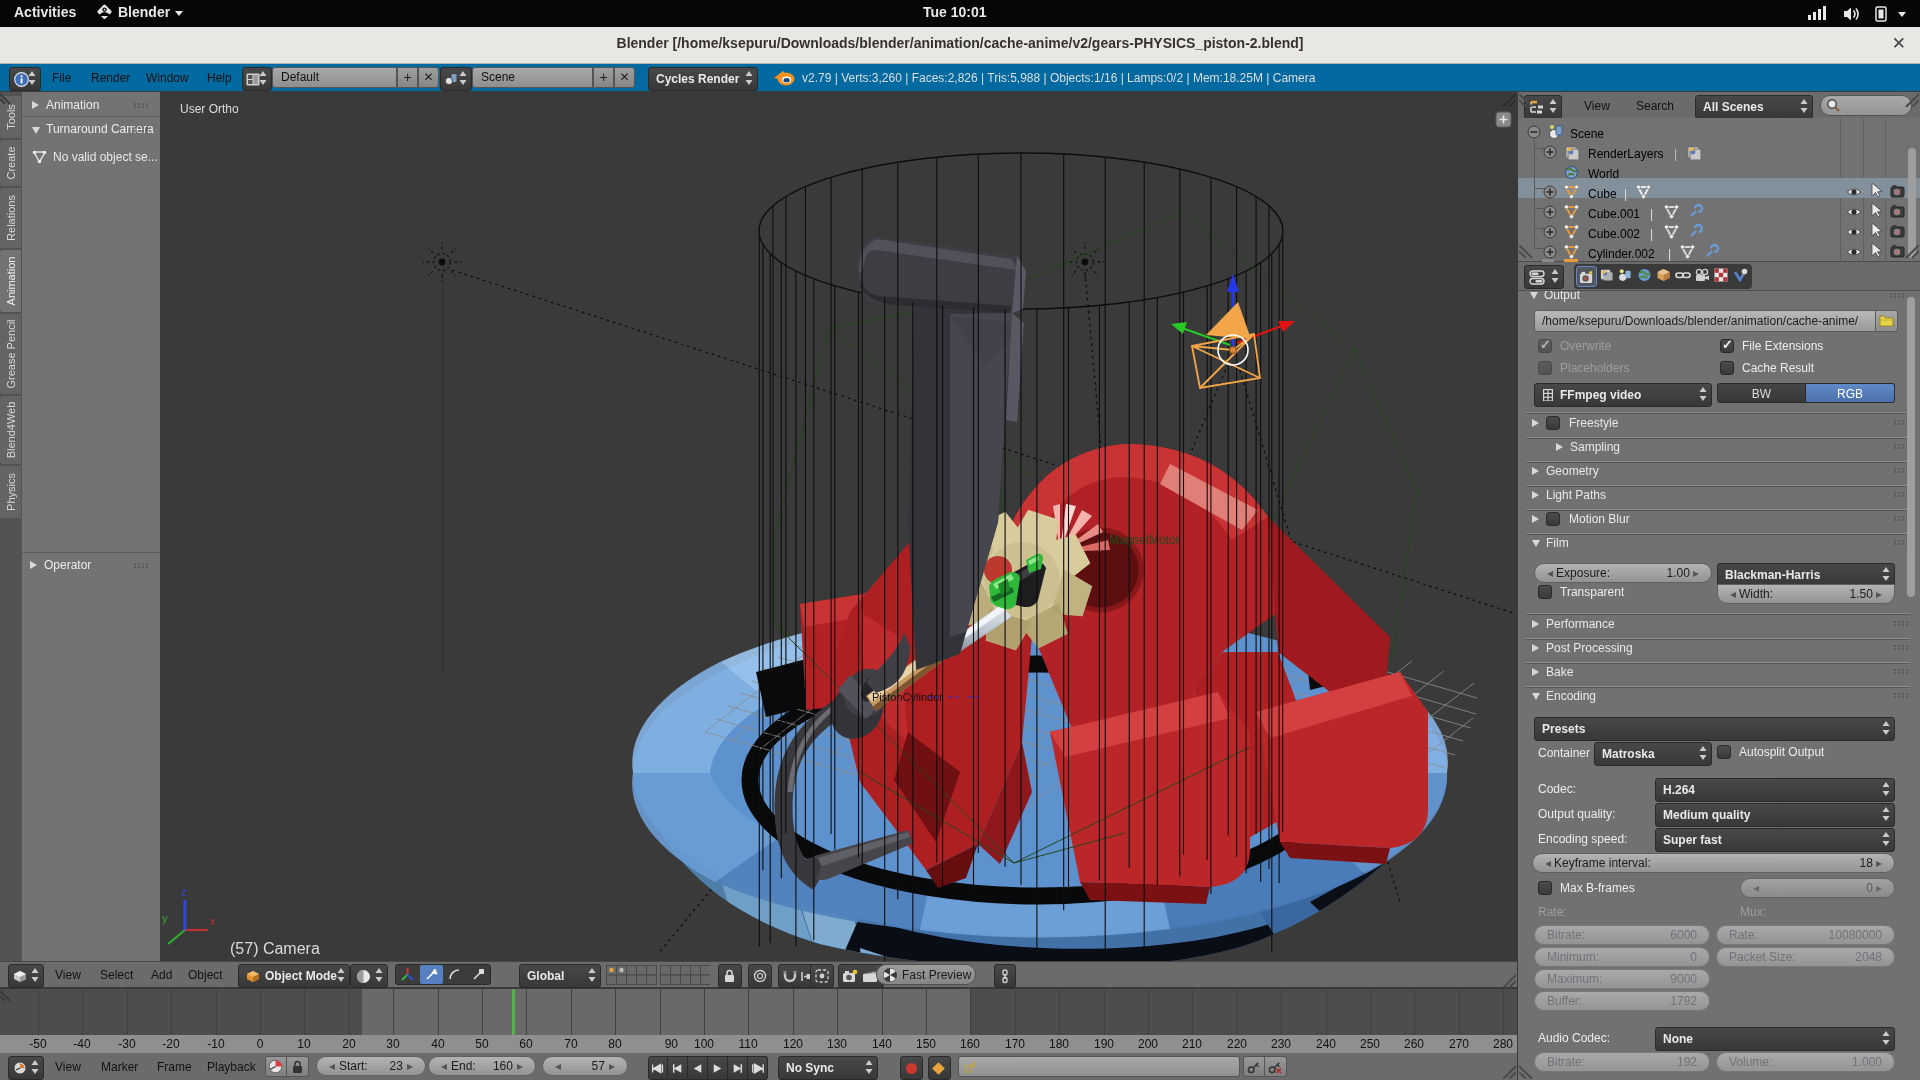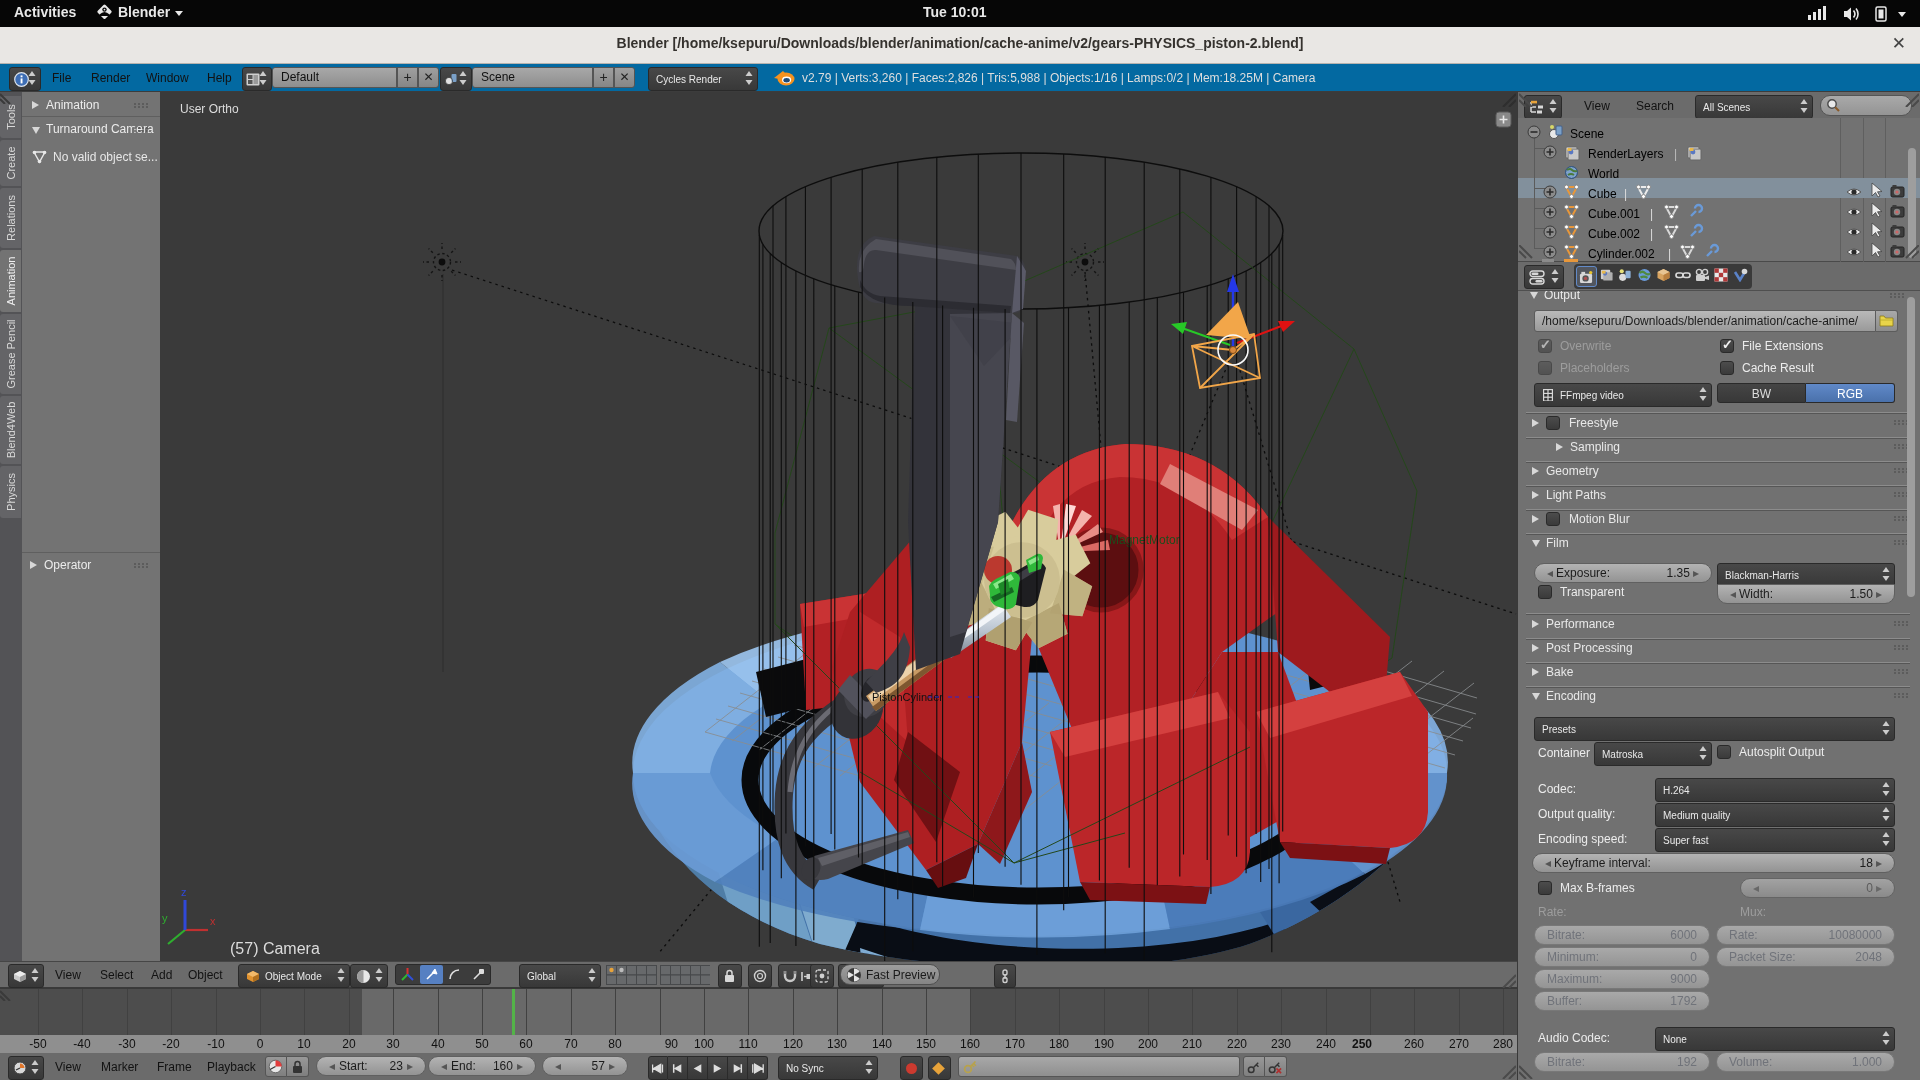--- a/index.html
+++ b/index.html
@@ -24,21 +24,21 @@
 #outlhead { left:1518px; top:92px; width:402px; height:26px; background:#6b6b6b; }
 #outliner { left:1518px; top:118px; width:402px; height:144px; background:#727272;
   border-bottom:1px solid #4a4a4a; }
 #propshead { left:1518px; top:262px; width:402px; height:29px; background:#6b6b6b;
   border-bottom:1px solid #4f4f4f; }
 #props { left:1518px; top:291px; width:402px; height:789px; background:#717171;
   color:#ececec; font-size:12px; overflow:hidden; }
 .row { position:absolute; display:flex; align-items:center; }
 .dd { background:linear-gradient(#484848,#383838); border:1px solid #2a2a2a;
   border-radius:3px; color:#e9e9e9; display:flex; align-items:center;
-  padding:0 7px; height:24px; font-size:10px; position:relative; }
+  padding:0 7px; height:24px; font-size:12px; position:relative;font-weight:bold; }
 .dd .ar { position:absolute; right:4px; top:3px; width:8px; height:14px; }
 .num { background:linear-gradient(#b3b3b3,#939393); border:1px solid #606060;
   border-radius:10px; color:#1c1c1c; display:flex; align-items:center;
   height:20px; font-size:12px; padding:0 12px; position:relative; }
 .num .lab { flex:1; }
 .num .val { text-align:right; }
 .num.dis { background:linear-gradient(#a9a9a9,#949494); border-color:#787878; color:#62656a; }
 .num.dis .lab, .num.dis .val { color:#70737a; }
 .chk { width:14px; height:14px; background:linear-gradient(#4c4c4c,#3a3a3a);
   border:1px solid #2a2a2a; border-radius:3px; display:inline-block; position:relative; }
@@ -588,21 +588,21 @@
         <rect x="3" y="2" width="4" height="2.5" fill="#d8d8d8"></rect>
         <circle cx="13" cy="3" r="2.3" fill="#e8c52f"></circle>
       </svg>
     <svg width="17" height="14" viewBox="0 0 17 14" style="margin-left:3px;">
         <rect x="1" y="5" width="14" height="8" rx="1" fill="#d8d8d8"></rect>
         <path d="M1 5 L15 2 L15 5 Z" fill="#b8b8b8"></path>
         <path d="M2 4.6 L4 2.8 M5.5 4.2 L7.5 2.4 M9 3.8 L11 2 M12.5 3.4 L14.5 1.8" stroke="#555" stroke-width="1.2"></path>
       </svg>
   </div>
 
-  <div class="abs" style="left:840px; top:2px; width:100px; height:21px; background:linear-gradient(#9d9d9d,#858585); border:1px solid #4f4f4f; border-radius:10px; display:flex; align-items:center; color:#1b1b1b;">
+  <div class="abs" style="left:876px; top:2px; width:100px; height:21px; background:linear-gradient(#9d9d9d,#858585); border:1px solid #4f4f4f; border-radius:10px; display:flex; align-items:center; color:#1b1b1b;">
     <svg width="16" height="16" viewBox="0 0 16 16" style="margin:0 4px 0 5px;">
         <circle cx="8" cy="8" r="7" fill="#3a3a3a"></circle>
         <path d="M8 8 L8 1.5 A6.5 6.5 0 0 1 13.6 4.8 Z" fill="#e5e5e5"></path>
         <path d="M8 8 L2.4 4.8 A6.5 6.5 0 0 0 2.4 11.2 Z" fill="#e5e5e5"></path>
         <path d="M8 8 L13.6 11.2 A6.5 6.5 0 0 1 8 14.5 Z" fill="#e5e5e5"></path>
       </svg>
     Fast Preview
   </div>
   <div class="dd abs" style="left:994px; top:2px; width:22px; padding:0 5px;">
     <svg width="10" height="15" viewBox="0 0 10 15">
@@ -675,21 +675,21 @@
   <span class="abs" style="left:908px; top:2px; width:36px; text-align:center;">150</span>
   <span class="abs" style="left:952px; top:2px; width:36px; text-align:center;">160</span>
   <span class="abs" style="left:997px; top:2px; width:36px; text-align:center;">170</span>
   <span class="abs" style="left:1041px; top:2px; width:36px; text-align:center;">180</span>
   <span class="abs" style="left:1086px; top:2px; width:36px; text-align:center;">190</span>
   <span class="abs" style="left:1130px; top:2px; width:36px; text-align:center;">200</span>
   <span class="abs" style="left:1174px; top:2px; width:36px; text-align:center;">210</span>
   <span class="abs" style="left:1219px; top:2px; width:36px; text-align:center;">220</span>
   <span class="abs" style="left:1263px; top:2px; width:36px; text-align:center;">230</span>
   <span class="abs" style="left:1308px; top:2px; width:36px; text-align:center;">240</span>
-  <span class="abs" style="left:1352px; top:2px; width:36px; font-weight:bold;">250</span>
+  <span class="abs" style="left:1352px; top:2px; width:36px; text-align:center;">250</span>
   <span class="abs" style="left:1396px; top:2px; width:36px; text-align:center;">260</span>
   <span class="abs" style="left:1441px; top:2px; width:36px; text-align:center;">270</span>
   <span class="abs" style="left:1485px; top:2px; width:36px; text-align:center;">280</span>
 </div>
 <div id="tlheader" class="abs" style="color:#e5e5e5; font-size:12px;">
   <div class="dd abs" style="left:8px; top:3px; width:36px; padding:0 4px;">
     <svg width="14" height="14" viewBox="0 0 14 14">
         <circle cx="7" cy="7" r="6" fill="#d8d8d8"></circle>
         <circle cx="7" cy="7" r="6" fill="none" stroke="#444" stroke-width="1"></circle>
         <path d="M7 7 L7 2.5 A4.5 4.5 0 0 1 11.5 7 Z" fill="#e2762a"></path>
@@ -1183,21 +1183,21 @@
   <div class="grip" style="top:225px;"></div>
   <div class="sep" style="top:242px;"></div>
   <div class="row" style="left:14px; top:244px; height:16px;">
       <span class="tri-d"></span>
       <span class="phead">Film</span>
     </div>
   <div class="grip" style="top:249px;"></div>
   <div class="num abs" style="left:16px; top:272px; width:178px;">
       <span style="color:#555; margin-right:3px;">◂</span>
       <span class="lab">Exposure:</span>
-      <span class="val">1.35</span>
+      <span class="val">1.00</span>
       <span style="color:#555; margin-left:3px;">▸</span>
     </div>
   <div class="dd abs" style="left:199px; top:272px; width:178px; border-radius:3px 3px 0 0;">Blackman-Harris
     <span class="ar"><svg width="8" height="14">
           <path d="M4 0 L7.5 5 L0.5 5 Z" fill="#ccc"></path>
           <path d="M4 14 L7.5 9 L0.5 9 Z" fill="#ccc"></path>
         </svg></span>
   </div>
   <div class="row" style="left:20px; top:294px;">
       <span class="chk"></span>

